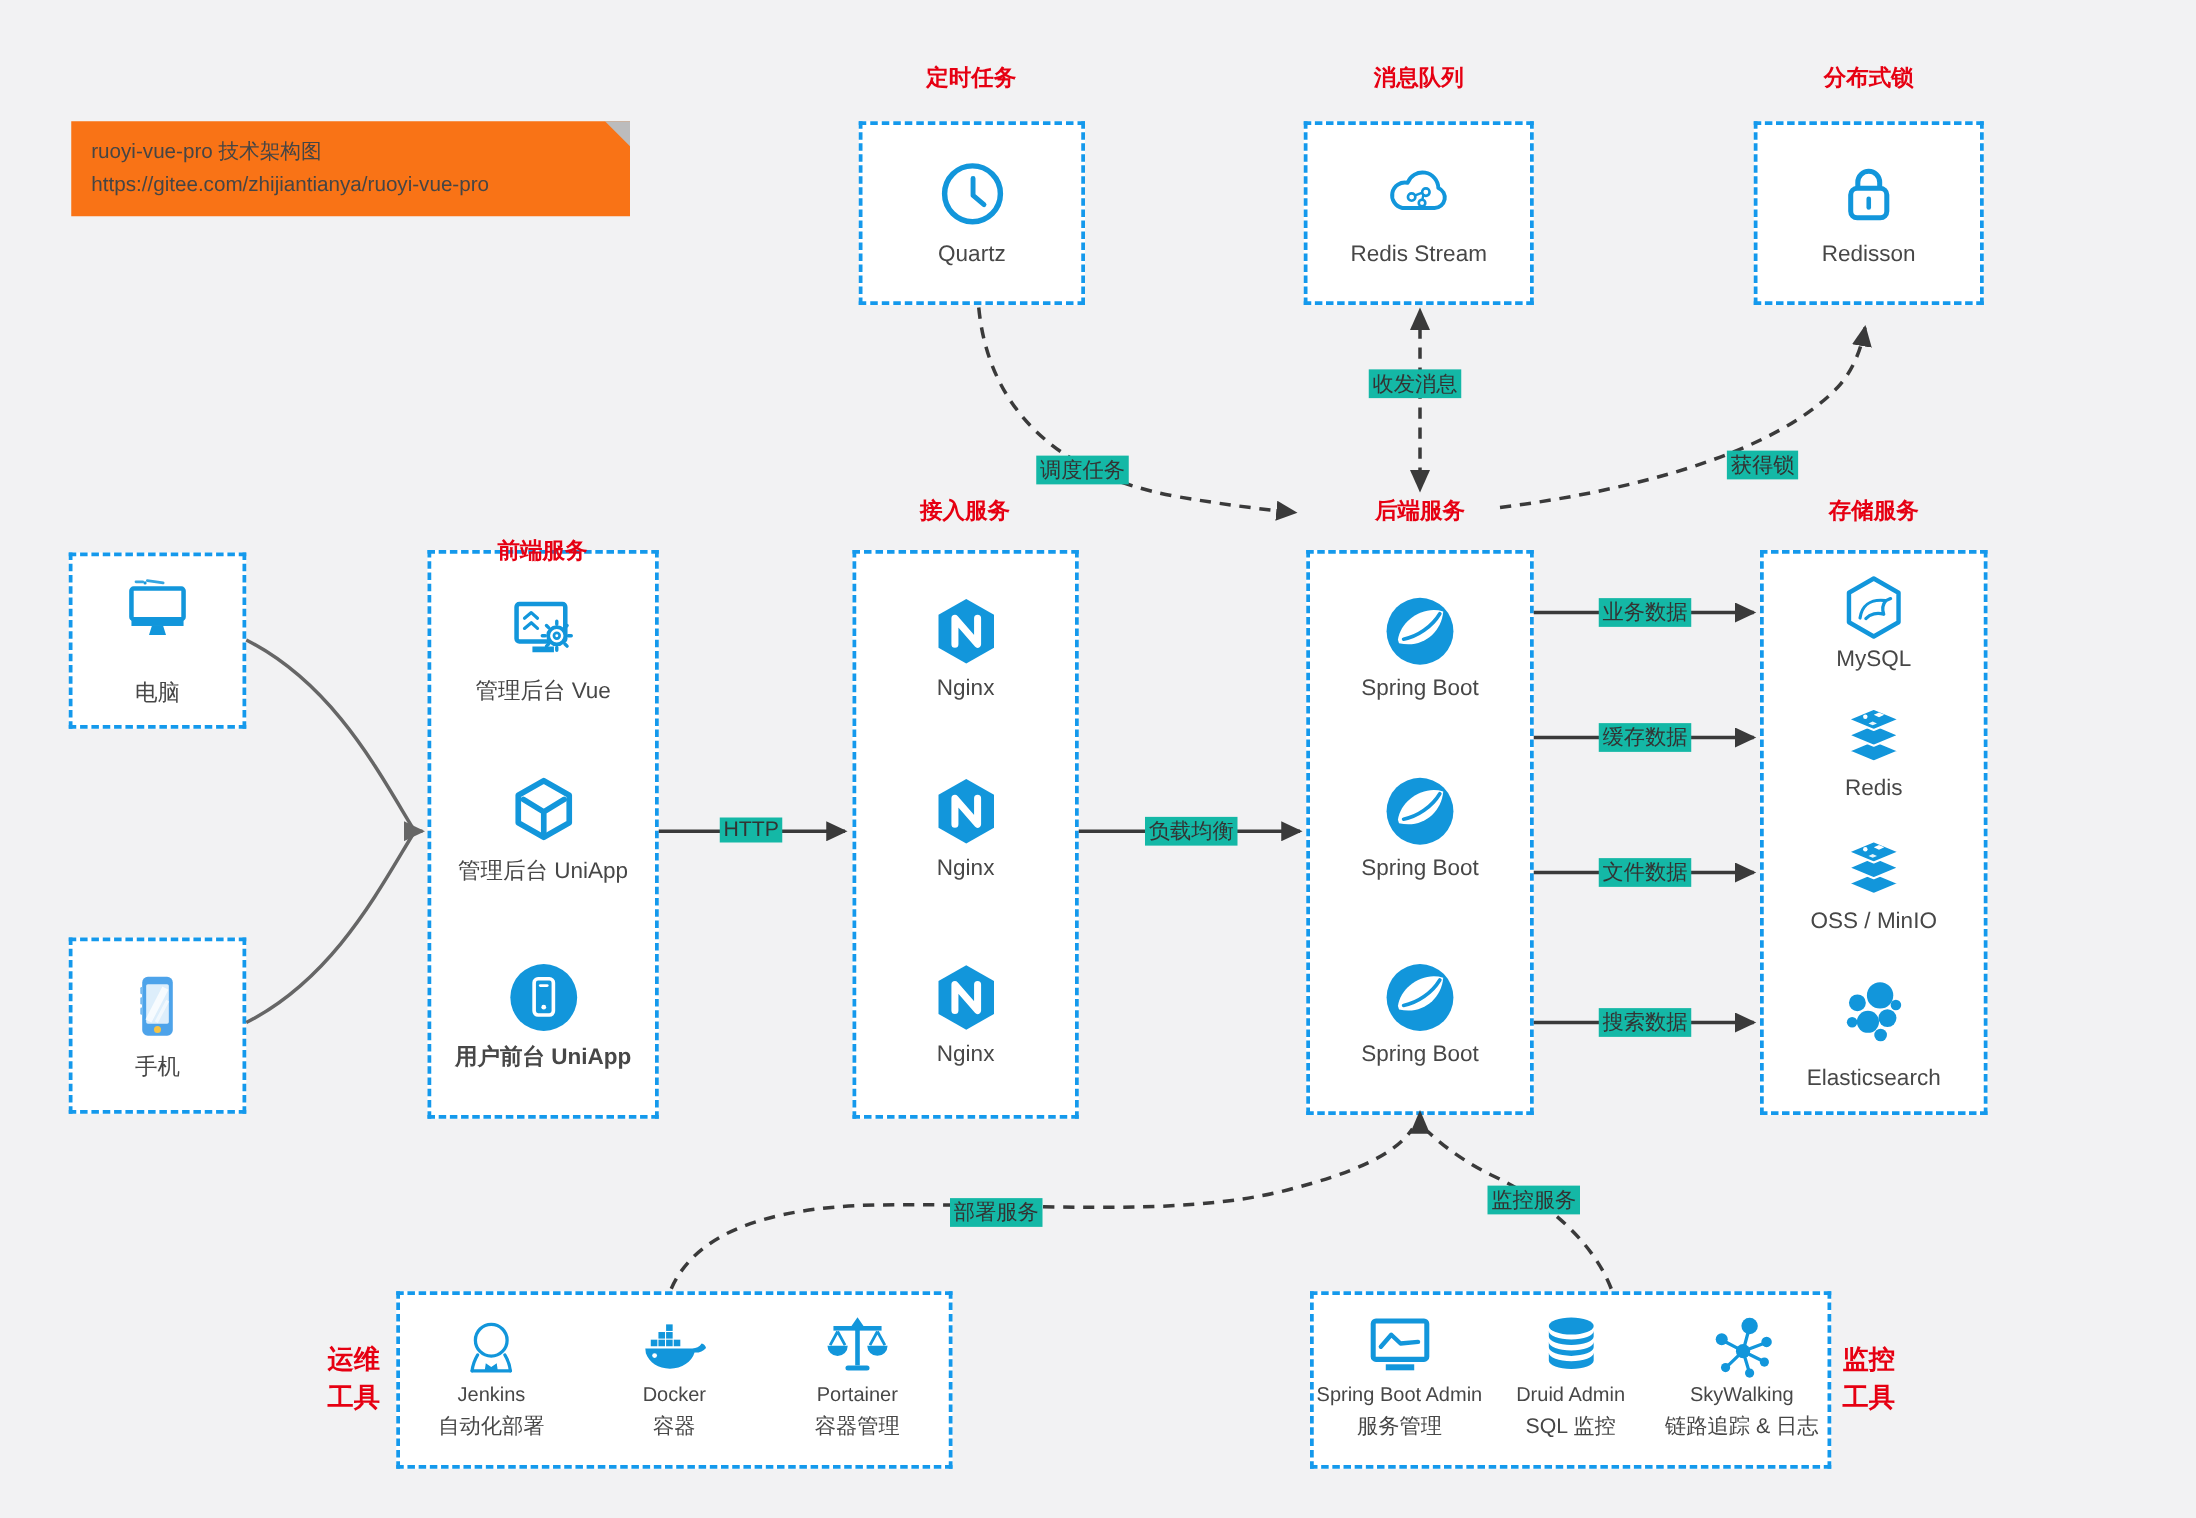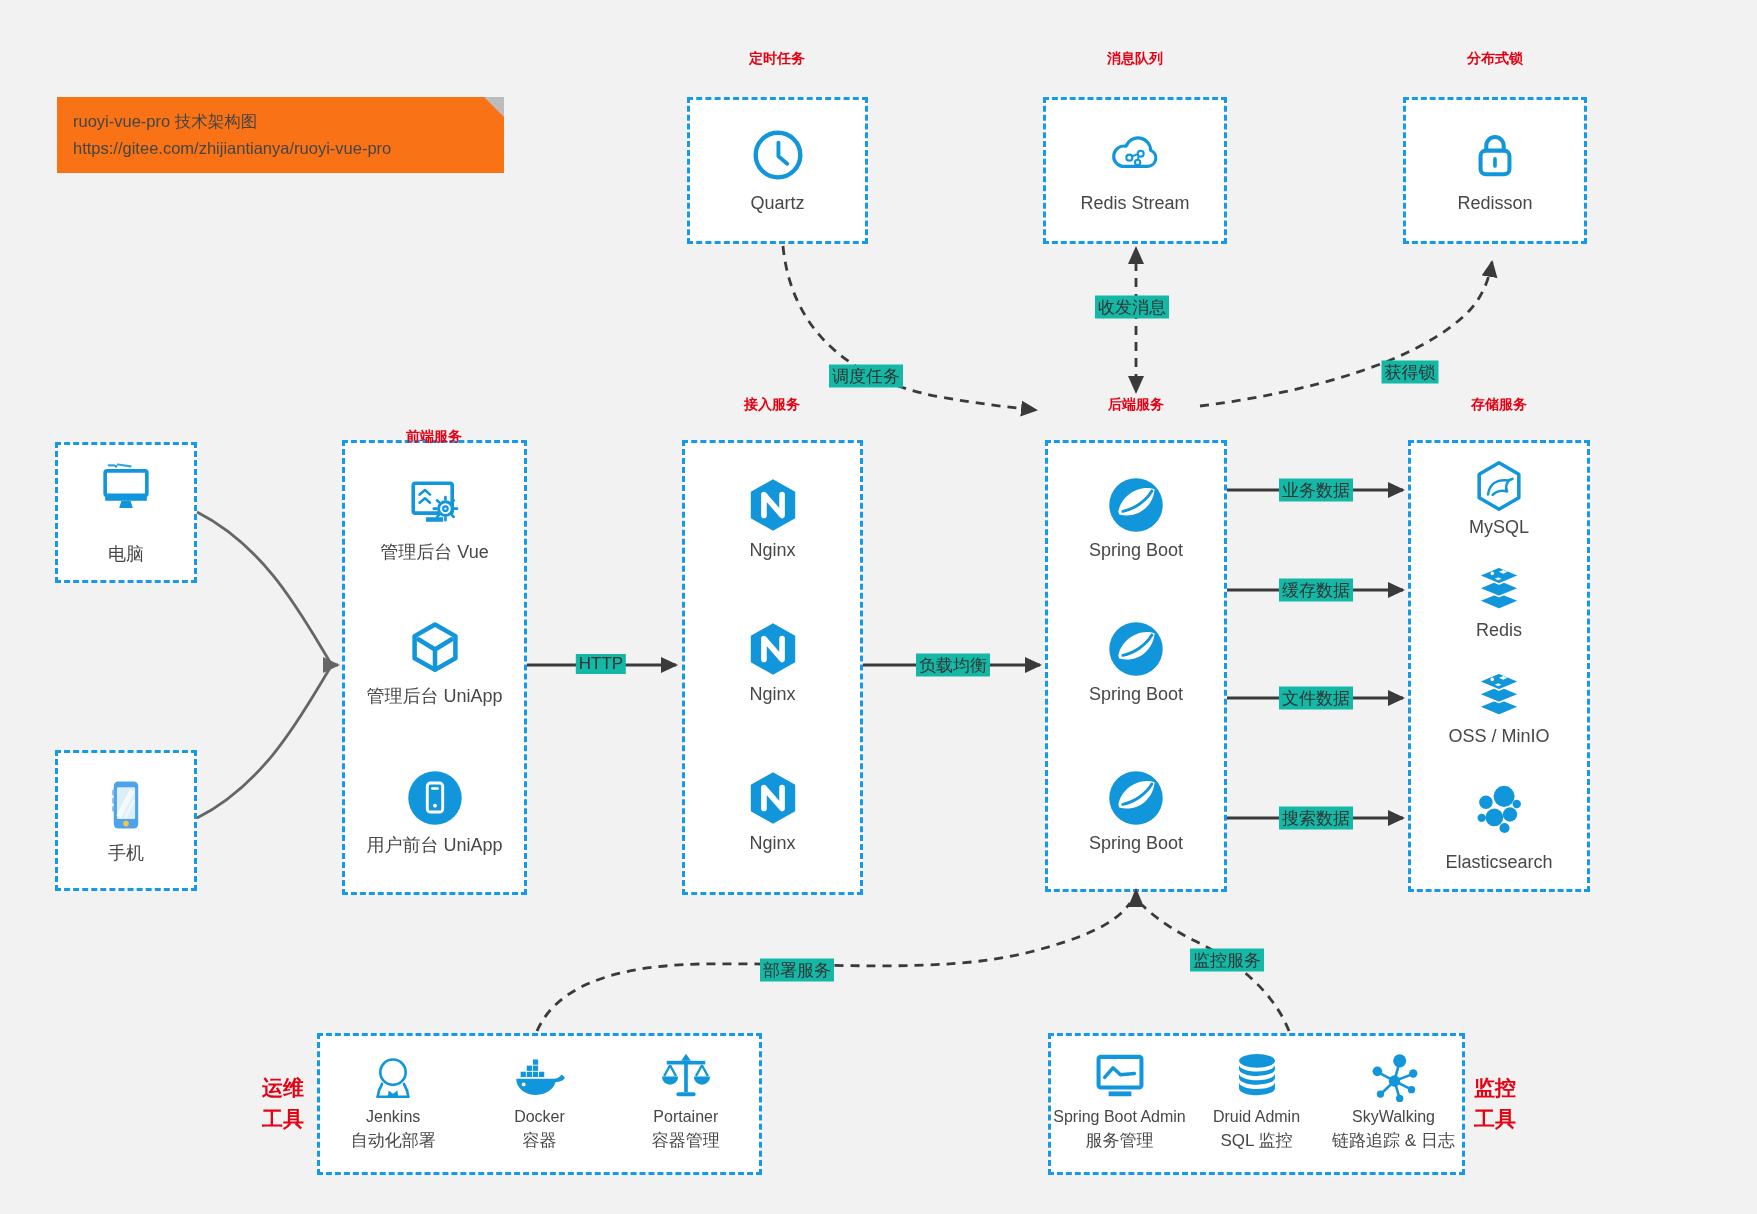--- a/index.html
+++ b/index.html
@@ -8,21 +8,21 @@
   .conn{position:absolute;left:0;top:0;z-index:3;pointer-events:none;}
   .vbox{position:absolute;background:#fff;border:3px dashed #1499ec;box-sizing:border-box;z-index:2;}
   .tbox{display:flex;flex-direction:column;align-items:center;justify-content:center;gap:10px;}
   .node{position:absolute;left:0;right:0;display:flex;flex-direction:column;align-items:center;gap:6px;}
   .ic{display:block;}
   .ic58{width:58px;height:58px;}
   .ic54{width:54px;height:54px;}
   .ic56{width:56px;height:56px;}
   .blue{color:#1296db;}
   .nlabel{font-size:18px;color:#474747;white-space:nowrap;}
-  .rtitle{position:absolute;width:200px;text-align:center;font-size:14px;font-weight:bold;
+  .rtitle{position:absolute;width:200px;text-align:center;font-size:18px;font-weight:bold;
     color:#e60012;z-index:4;white-space:nowrap;}
   .side-title{position:absolute;width:84px;text-align:center;font-size:21px;font-weight:bold;
     color:#e60012;line-height:31px;z-index:4;}
   .elabel{position:absolute;transform:translate(-50%,-50%);font-size:17px;color:#333;
     background:#14b8a6;padding:0 3px;white-space:nowrap;z-index:4;}
   .hrow{display:flex;flex-direction:row;align-items:stretch;}
   .cell{flex:1;display:flex;flex-direction:column;align-items:center;gap:3px;padding-top:13px;}
   .cell .name{font-size:16px;color:#474747;white-space:nowrap;}
   .cell .desc{font-size:17px;color:#474747;white-space:nowrap;}
   .note{position:absolute;left:57px;top:97px;width:447px;height:76px;background:#f97316;
@@ -297,21 +297,21 @@
           <use href="#s-adminvue"></use>
         </svg>
       <div class="nlabel">管理后台 Vue</div>
     </div>
     <div class="node" style="top:177px;">
       <svg class="ic ic58 blue" viewBox="0 0 64 64">
           <use href="#s-cube"></use>
         </svg>
       <div class="nlabel">管理后台 UniApp</div>
     </div>
-    <div class="node" style="top:326px;">
+    <div class="node" style="top:326px;font-weight:bold;">
       <svg class="ic ic58 blue" viewBox="0 0 64 64">
           <use href="#s-userapp"></use>
         </svg>
       <div class="nlabel">用户前台 UniApp</div>
     </div>
   </div>
 
   <div class="vbox" style="left:682px;top:440px;width:181px;height:455px;">
     <div class="node" style="top:33px;">
       <svg class="ic ic58 blue" viewBox="0 0 64 64">

